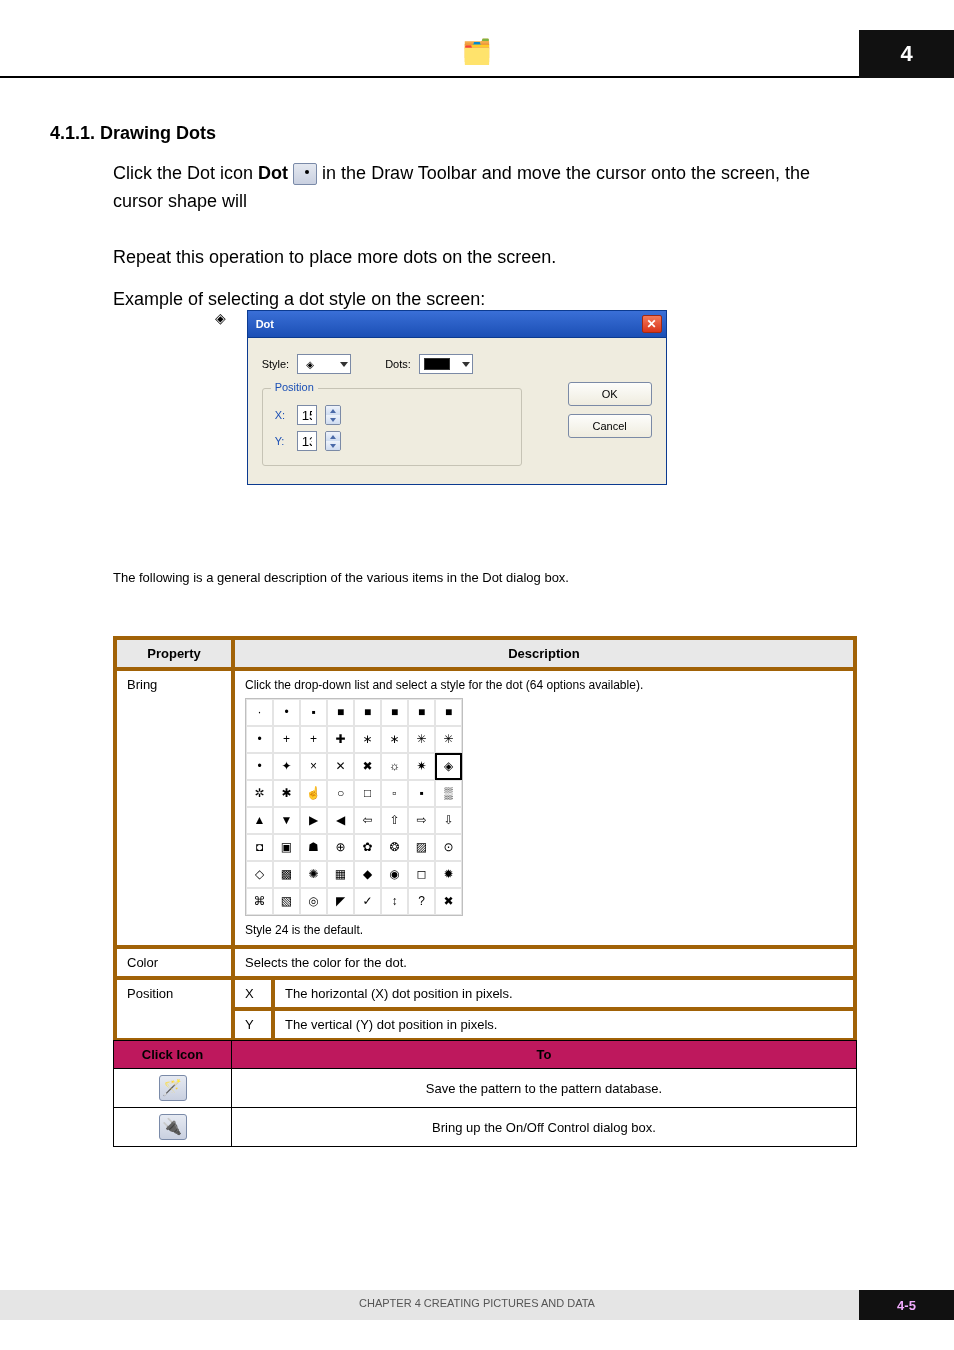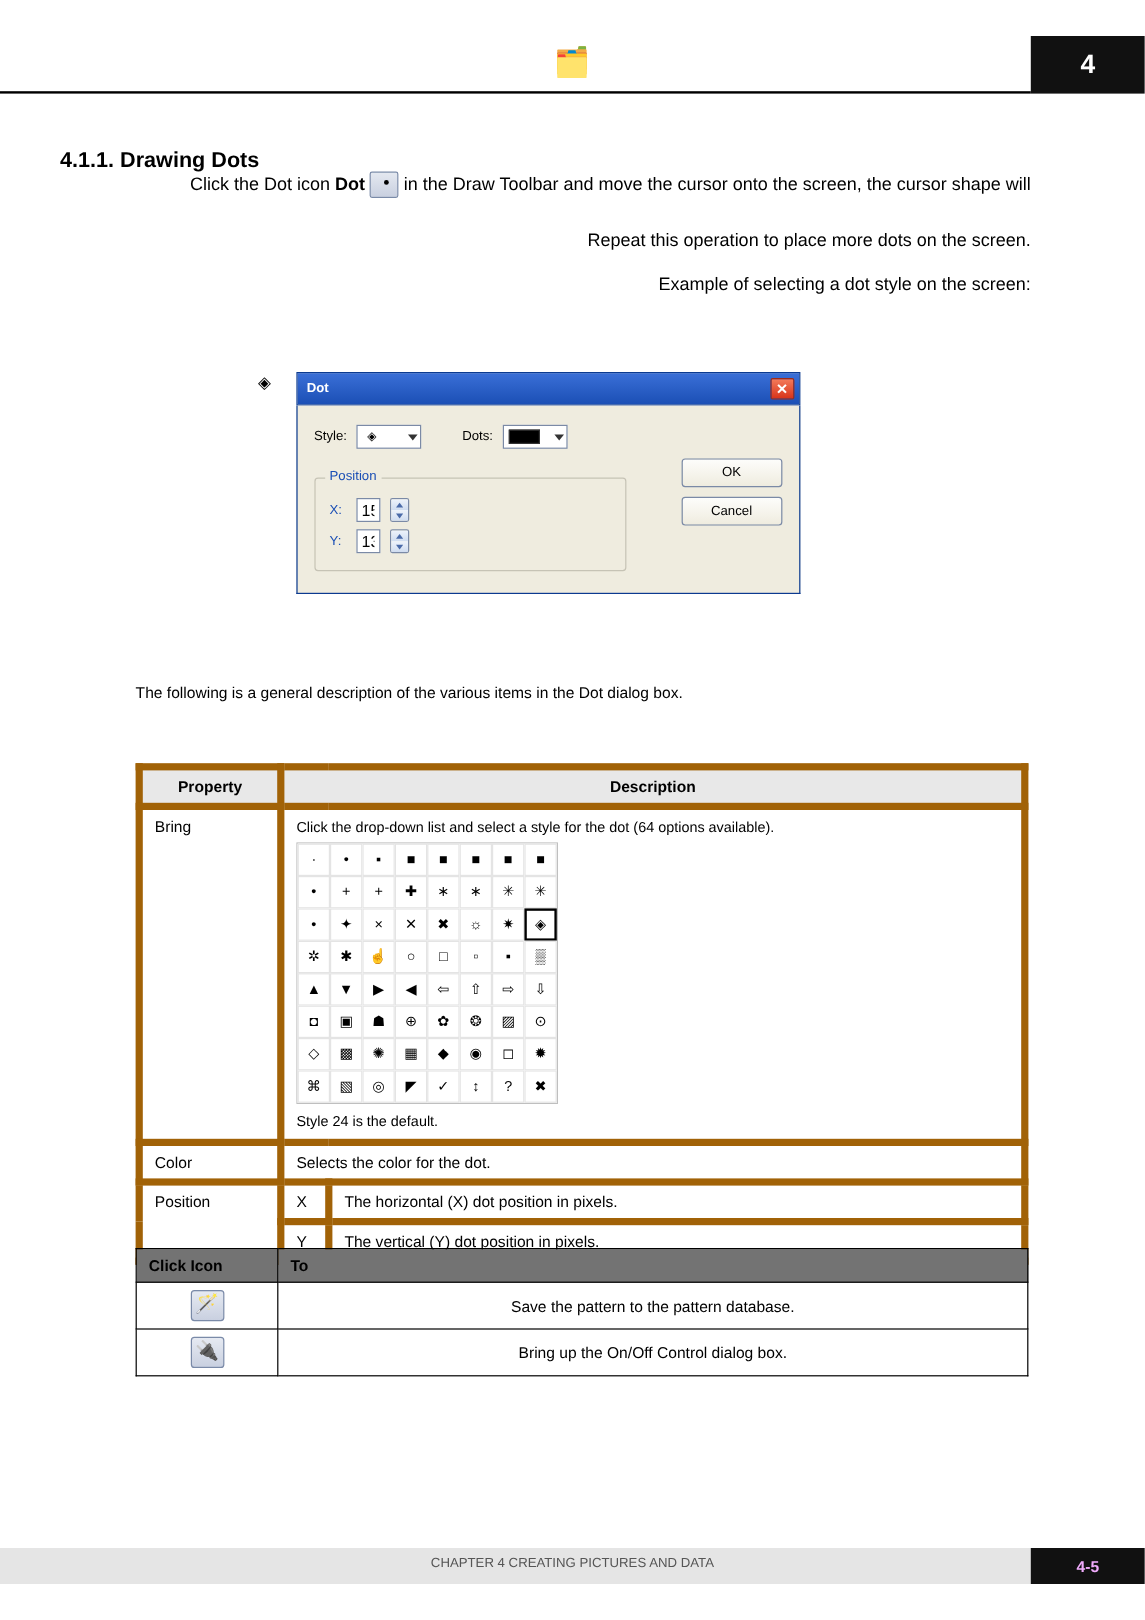--- a/index.html
+++ b/index.html
@@ -43,26 +43,25 @@
   }
   .section-heading {
     position: absolute;
     top: 123px; left: 50px;
     font-size: 18px;
     font-weight: bold;
     font-family: Arial, sans-serif;
   }
   .intro-block {
     position: absolute;
-    top: 142px;
+    top: 160px;
     left: 113px;
     right: 95px;
-    font-size: 15px;
+    font-size: 18px;
     line-height: 1.55;
-    text-align: right;
   }
   .dot-icon {
     display: inline-block;
     vertical-align: middle;
     width: 24px; height: 22px;
     background: linear-gradient(#e4e8f0,#c9d0e0);
     border: 1px solid #7a8aa8;
     border-radius: 2px;
     position: relative;
   }
@@ -117,21 +116,21 @@
     font-family: Arial, sans-serif;
   }
   .dlg-body {
     background: #efecdf;
     border: 1px solid #0b3a90;
     border-top: none;
     padding: 16px 14px 18px 14px;
     display: flex;
   }
   .dlg-left { flex: 1; }
-  .row1 { display: flex; align-items: center; gap: 8px; margin-bottom: 24px; }
+  .row1 { display: flex; align-items: center; gap: 8px; margin-bottom: 14px; }
   .row1 label { font-size: 11px; }
   .style-combo {
     width: 54px; height: 20px;
     border: 1px solid #7b8aa6;
     background: #fff;
     display: inline-flex;
     align-items: center;
     justify-content: space-between;
     padding: 0 2px 0 8px;
   }
@@ -224,21 +223,21 @@
     position: absolute;
     top: 636px; left: 113px;
     width: 744px;
   }
   table.prop-table {
     width: 100%;
     border-collapse: collapse;
     font-size: 13px;
   }
   table.prop-table th, table.prop-table td {
-    border: 6px solid #a16207;
+    border: 4px solid #a16207;
     padding: 6px 10px;
     vertical-align: top;
     text-align: left;
   }
   table.prop-table th {
     background: #e8e8e8;
     font-weight: bold;
     text-align: center;
   }
   table.prop-table th:first-child { width: 118px; }
@@ -272,23 +271,23 @@
     width: 100%;
     border-collapse: collapse;
     font-size: 13px;
   }
   table.icon-table th, table.icon-table td {
     border: 1px solid #000;
     padding: 6px 10px;
     text-align: center;
   }
   table.icon-table th {
-    background: #737373;
+    background: #be185d;
     font-weight: bold;
-    text-align: left;
+    text-align: center;
   }
   table.icon-table th:first-child { width: 118px; }
   .tool-btn {
     display: inline-block;
     width: 28px; height: 26px;
     background: linear-gradient(#e6eaf2,#c9d0e0);
     border: 1px solid #7a8aa8;
     border-radius: 3px;
     text-align: center;
     line-height: 24px;

